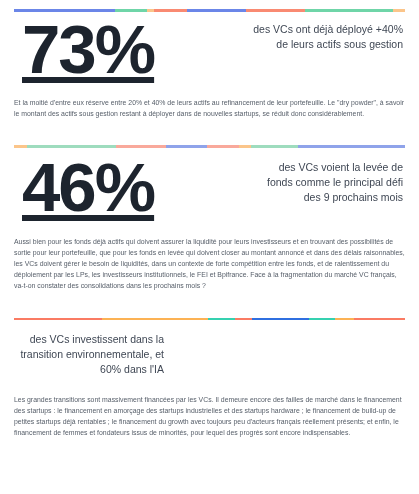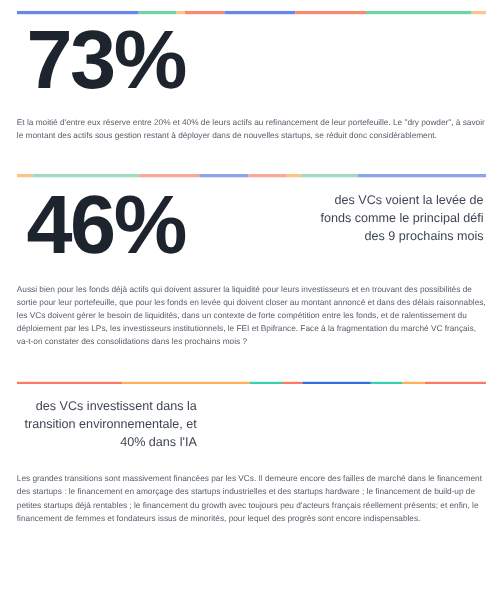--- a/index.html
+++ b/index.html
@@ -51,20 +51,21 @@
   .stat-number {
     font-size: 69px;
     line-height: 0.98;
     font-weight: bold;
     color: #1d242e;
     letter-spacing: -2px;
     font-family: "Liberation Sans", sans-serif;
     white-space: nowrap;
     margin: 0;
     padding-left: 8px;
+    text-decoration: underline;
   }
   .stat-caption {
     text-align: right;
     font-size: 10.5px;
     line-height: 1.45;
     color: #3f4754;
     max-width: 150px;
     padding-top: 6px;
     padding-right: 2px;
     font-family: "Liberation Sans", sans-serif;
@@ -105,20 +106,21 @@
       <span style="background:#fbc58a;width:2.0%"></span>
       <span style="background:#f98a72;width:8.4%"></span>
       <span style="background:#6b86e8;width:15.0%"></span>
       <span style="background:#f98a72;width:15.2%"></span>
       <span style="background:#6fd5a8;width:22.5%"></span>
       <span style="background:#fbc58a;width:3.0%"></span>
     </div>
 
     <div class="stat-row">
       <div class="stat-number">73%</div>
+      <div class="stat-caption">des VCs ont déjà déployé +40% de leurs actifs sous gestion</div>
     </div>
 
     <p class="body-text">Et la moitié d'entre eux réserve entre 20% et 40% de leurs actifs au refinancement de leur portefeuille. Le "dry powder", à savoir le montant des actifs sous gestion restant à déployer dans de nouvelles startups, se réduit donc considérablement.</p>
   </div>
 
   <div class="section block-2">
     <div class="rule">
       <span style="background:#fbc58a;width:3.3%"></span>
       <span style="background:#9edcbe;width:22.7%"></span>
       <span style="background:#f9a99b;width:13.0%"></span>
@@ -143,19 +145,19 @@
       <span style="background:#fcb254;width:27.0%"></span>
       <span style="background:#35d1b0;width:7.0%"></span>
       <span style="background:#fa7b63;width:4.5%"></span>
       <span style="background:#2f6fe0;width:14.5%"></span>
       <span style="background:#35d1b0;width:6.5%"></span>
       <span style="background:#fcb254;width:5.0%"></span>
       <span style="background:#fa7b63;width:13.0%"></span>
     </div>
 
     <div class="stat-row">
-      <div class="stat-caption">des VCs investissent dans la transition environnementale, et 40% dans l'IA</div>
+      <div class="stat-caption">des VCs investissent dans la transition environnementale, et 60% dans l'IA</div>
     </div>
 
     <p class="body-text">Les grandes transitions sont massivement financées par les VCs. Il demeure encore des failles de marché dans le financement des startups : le financement en amorçage des startups industrielles et des startups hardware ; le financement de build-up de petites startups déjà rentables ; le financement du growth avec toujours peu d'acteurs français réellement présents; et enfin, le financement de femmes et fondateurs issus de minorités, pour lequel des progrès sont encore indispensables.</p>
   </div>
 
 </div>
 
 </body></html>

